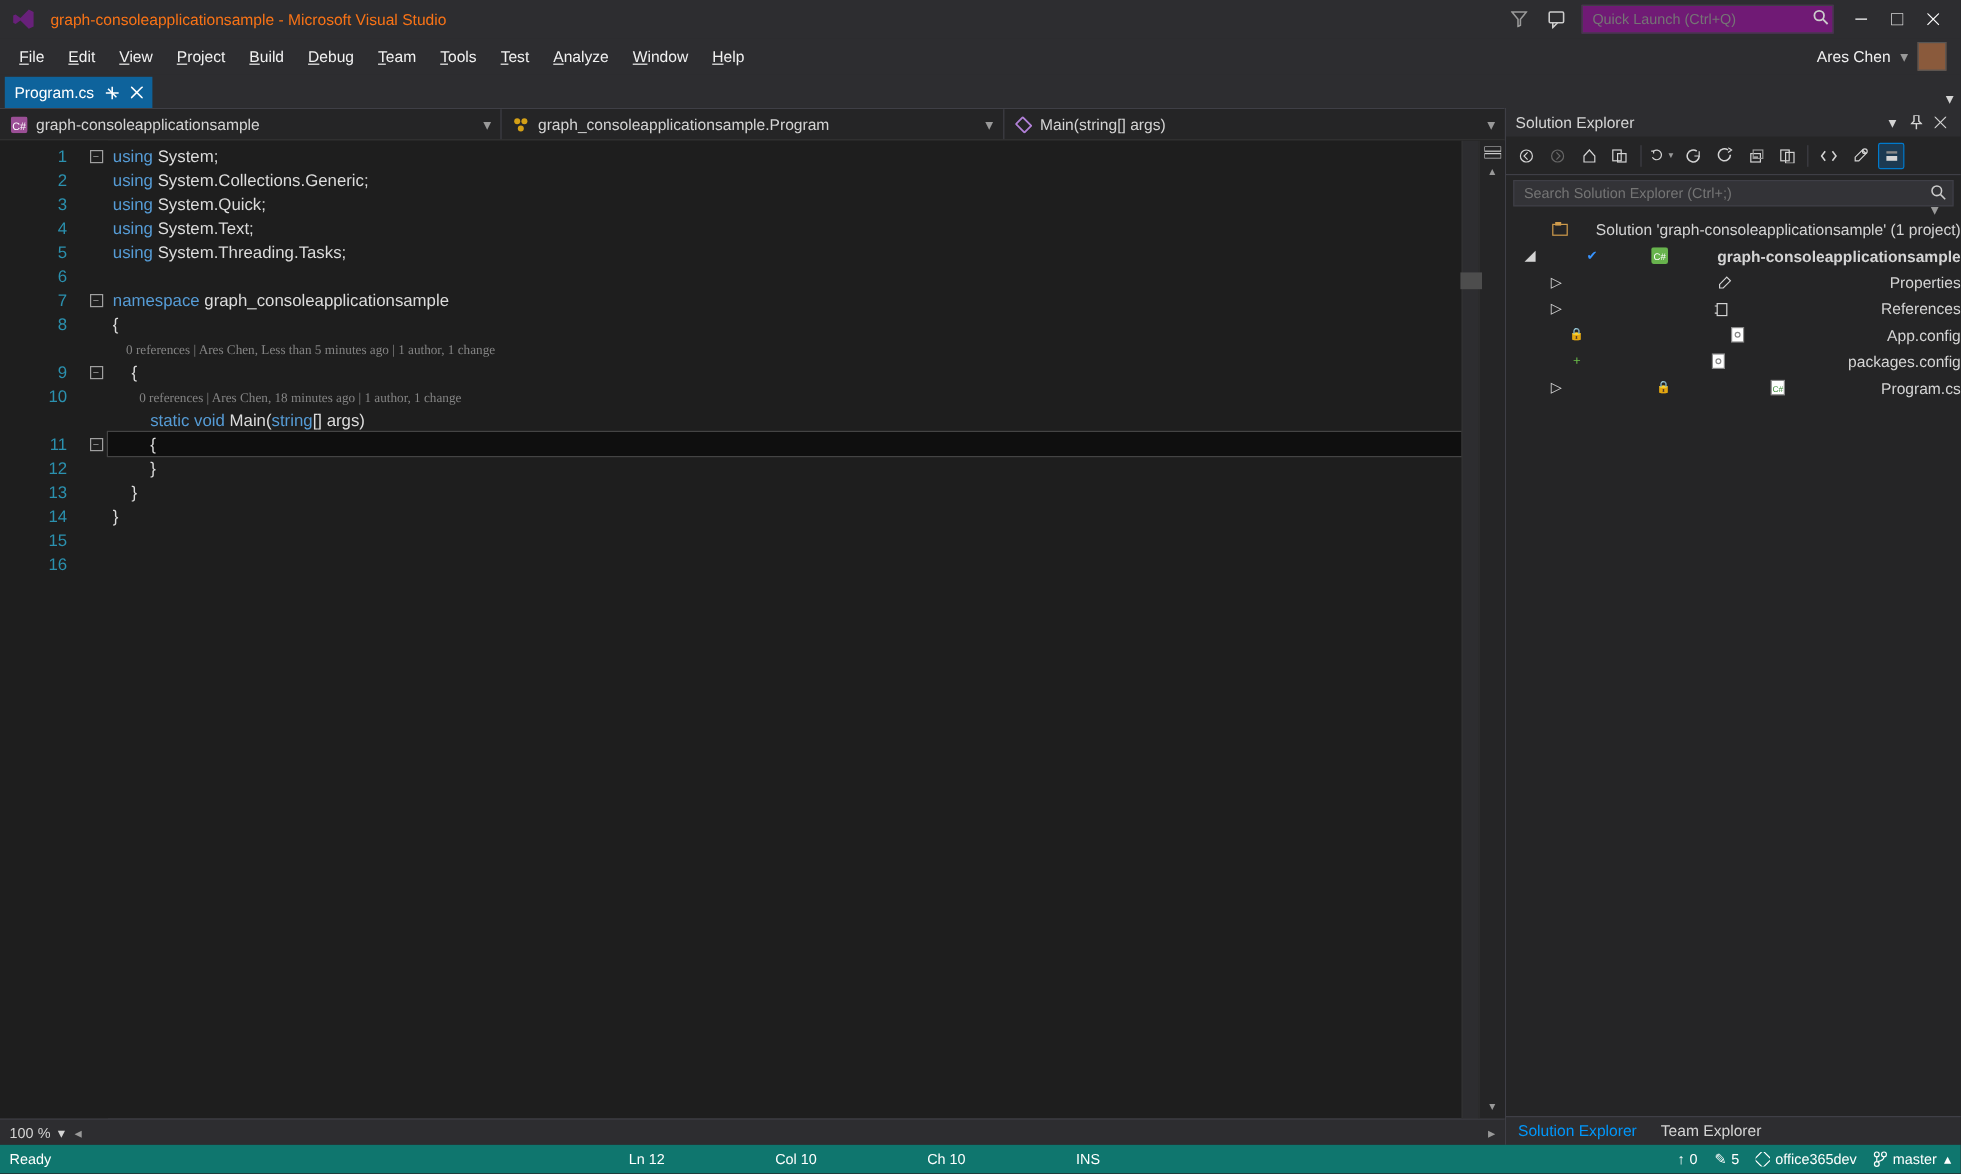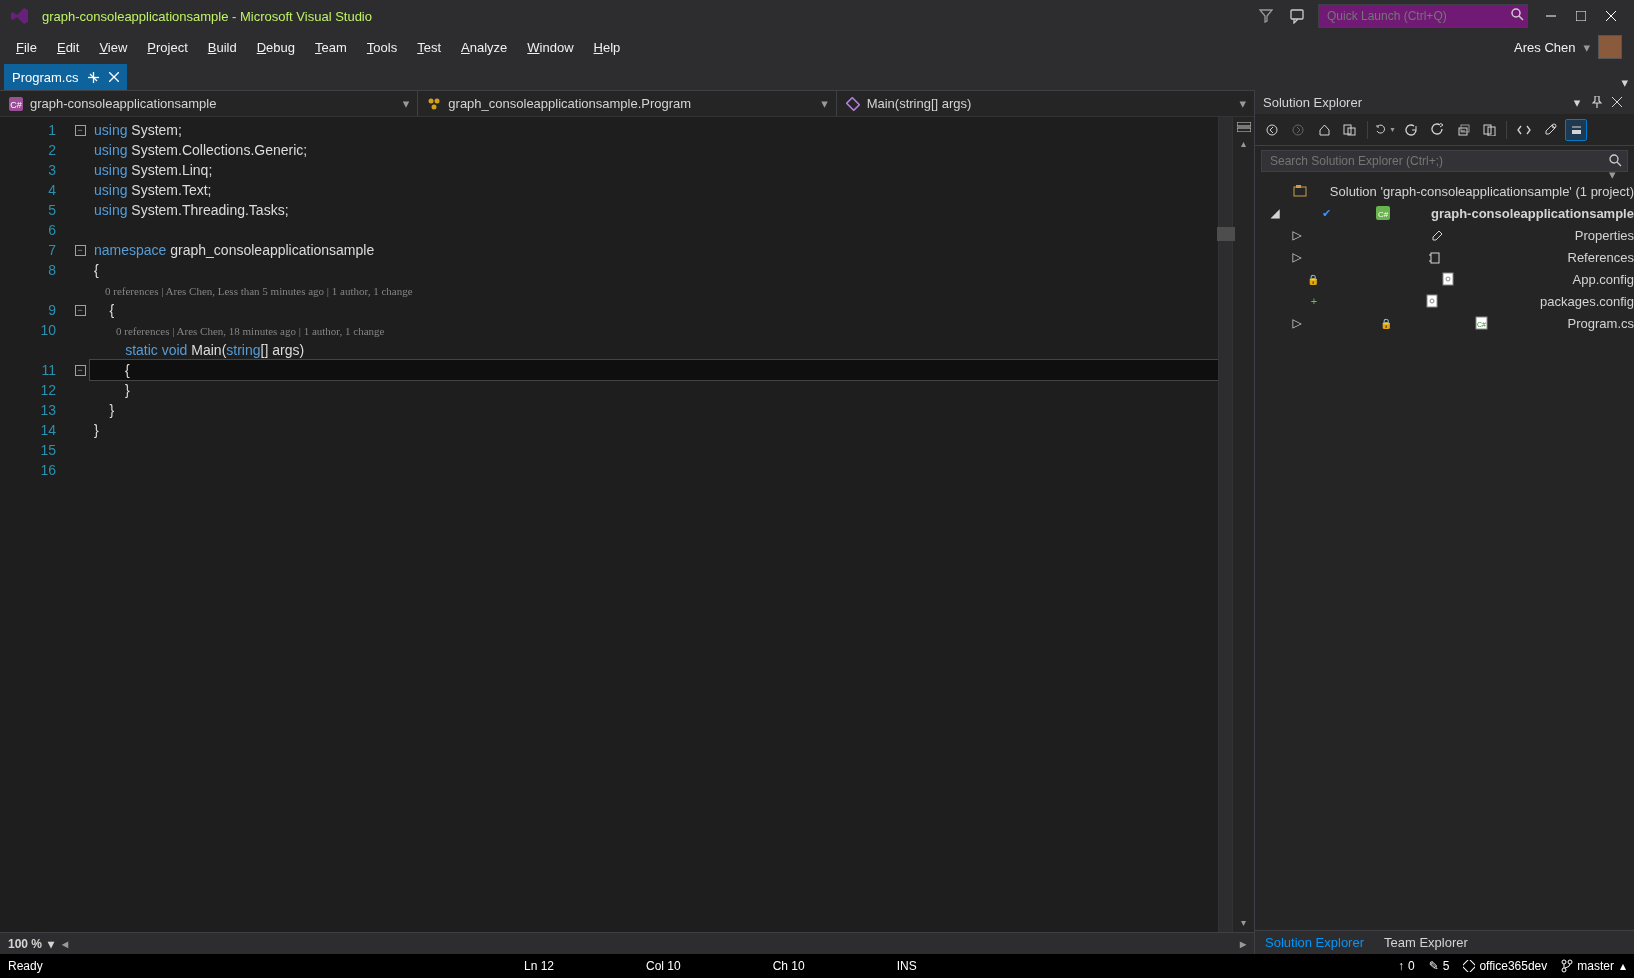--- a/index.html
+++ b/index.html
@@ -1,19 +1,19 @@
 <!DOCTYPE html>
 <html><head>
 <meta charset="utf-8">
 <style>
   * { box-sizing: border-box; margin: 0; padding: 0; font-family: "Segoe UI", Tahoma, sans-serif; }
   body { background: #2d2d30; color: #f1f1f1; width: 1634px; height: 978px; overflow: hidden; display: flex; flex-direction: column; font-size: 13px; }
   .titlebar { height: 32px; background: #2d2d30; display: flex; align-items: center; padding: 0 8px; }
   .vs-logo { width: 24px; height: 24px; margin-right: 10px; display: flex; align-items: center; justify-content: center; }
-  .title-text { color: #bef264; font-size: 13px; flex: 0 0 auto; }
+  .title-text { color: #f97316; font-size: 13px; flex: 0 0 auto; }
   .title-spacer { flex: 1; }
   .quicklaunch { display: flex; align-items: center; gap: 8px; }
   .ql-icon { width: 24px; height: 24px; display:flex; align-items:center; justify-content:center; color:#999; cursor:pointer; }
   .ql-input { background: #701a75; border: 1px solid #3f3f46; color: #f1f1f1; padding: 2px 26px 2px 8px; height: 24px; width: 210px; font-size: 12px; }
   .ql-wrap { position: relative; }
   .ql-search { position: absolute; right: 4px; top: 3px; color:#999; }
   .window-controls { display: flex; gap: 0; margin-left: 8px; }
   .wc-btn { width: 30px; height: 24px; display:flex; align-items:center; justify-content:center; color:#f1f1f1; cursor:pointer; }
   
   .menubar { height: 30px; background: #2d2d30; display: flex; align-items: center; padding: 0 6px; }
@@ -48,21 +48,21 @@
   .cl.current { background:#0f0f0f; outline:1px solid #444; }
   .kw { color:#569cd6; }
   .typ { color:#4ec9b0; }
   .codelens { color:#848484; font-size:11px; font-family:"Segoe UI"; }
   
   .scroll-overview { width:14px; background:#2d2d30; position:relative; border-left:1px solid #333; }
   .scroll-thumb { position:absolute; top:110px; left:-2px; width:18px; height:14px; background:#4d4d4d; }
   .editor-side-btns { width:22px; background:#252526; display:flex; flex-direction:column; align-items:center; padding-top:2px; gap:0; border-left:1px solid #333; }
   .esb { width:18px; height:16px; display:flex; align-items:center; justify-content:center; color:#999; cursor:pointer; font-size:10px; }
   
-  .zoom-bar { height:22px; background:#2d2d30; border-top:1px solid #3f3f46; display:flex; align-items:center; padding:0 8px; font-size:12px; color:#d4d4d4;font-weight:bold; }
+  .zoom-bar { height:22px; background:#2d2d30; border-top:1px solid #3f3f46; display:flex; align-items:center; padding:0 8px; font-size:12px; color:#d4d4d4; }
   .zoom-dd { display:flex; align-items:center; gap:6px; }
   
   .sidebar { width:380px; background:#252526; display:flex; flex-direction:column; border-left:1px solid #3f3f46; }
   .panel-header { height:24px; background:#2d2d30; display:flex; align-items:center; padding:0 8px; color:#d4d4d4; font-size:13px; }
   .panel-header .sp { flex:1; }
   .panel-header .pbtn { width:18px; height:18px; display:flex; align-items:center; justify-content:center; color:#d4d4d4; cursor:pointer; margin-left:2px; }
   .se-toolbar { height:32px; background:#252526; display:flex; align-items:center; padding:0 6px; gap:4px; border-bottom:1px solid #3f3f46; }
   .se-tb-btn { width:22px; height:22px; display:flex; align-items:center; justify-content:center; color:#d4d4d4; cursor:pointer; border-radius:2px; }
   .se-tb-btn.active { border:1px solid #007acc; background:#1c3a52; }
   .se-tb-sep { width:1px; height:18px; background:#3f3f46; margin:0 2px; }
@@ -72,21 +72,21 @@
   .se-tree { flex:1; overflow:auto; padding:4px 0; font-size:13px; }
   .tree-node { display:flex; align-items:center; height:22px; color:#d4d4d4; cursor:pointer; padding-left:4px;justify-content:space-between; }
   .tw { width:16px; display:flex; align-items:center; justify-content:center; color:#d4d4d4; font-size:12px; }
   .ni { width:18px; height:16px; display:flex; align-items:center; justify-content:center; margin-right:4px; }
   .bold { font-weight:bold; }
   
   .side-tabs { height:24px; background:#2d2d30; display:flex; align-items:center; border-top:1px solid #3f3f46; }
   .stab { padding:3px 10px; font-size:13px; cursor:pointer; color:#d4d4d4; }
   .stab.active { color:#0097fb; }
   
-  .statusbar { height:24px; background:#000000; display:flex; align-items:center; color:#fff; font-size:12px; padding:0 8px; }
+  .statusbar { height:24px; background:#0f766e; display:flex; align-items:center; color:#fff; font-size:12px; padding:0 8px; }
   .sb-left { flex:0 0 auto; }
   .sb-center { flex:1; display:flex; justify-content:center; gap:92px; }
   .sb-right { display:flex; align-items:center; gap:14px; }
   .sb-item { display:flex; align-items:center; gap:4px; }
   
   svg { display:block; }
 </style>
 </head>
 <body>
 
@@ -265,21 +265,21 @@
           </div>
           <div class="fc"></div>
           <div class="fc"></div>
           <div class="fc"></div>
           <div class="fc"></div>
           <div class="fc"></div>
         </div>
       <div class="code-lines" id="codelines">
           <div class="cl"><span class="kw">using</span><span> </span><span>System;</span></div>
           <div class="cl"><span class="kw">using</span><span> </span><span>System.Collections.Generic;</span></div>
-          <div class="cl"><span class="kw">using</span><span> </span><span>System.Linq;</span></div>
+          <div class="cl"><span class="kw">using</span><span> </span><span>System.Quick;</span></div>
           <div class="cl"><span class="kw">using</span><span> </span><span>System.Text;</span></div>
           <div class="cl"><span class="kw">using</span><span> </span><span>System.Threading.Tasks;</span></div>
           <div class="cl"><span></span></div>
           <div class="cl"><span class="kw">namespace</span><span> </span><span>graph_consoleapplicationsample</span></div>
           <div class="cl"><span>{</span></div>
           <div class="cl"><span class="codelens">    0 references | Ares Chen, Less than 5 minutes ago | 1 author, 1 change</span></div>
           <div class="cl"><span>    {</span></div>
           <div class="cl"><span class="codelens">        0 references | Ares Chen, 18 minutes ago | 1 author, 1 change</span></div>
           <div class="cl"><span>        </span><span class="kw">static</span><span> </span><span class="kw">void</span><span> </span><span>Main(</span><span class="kw">string</span><span>[] args)</span></div>
           <div class="cl current"><span>        {</span></div>

